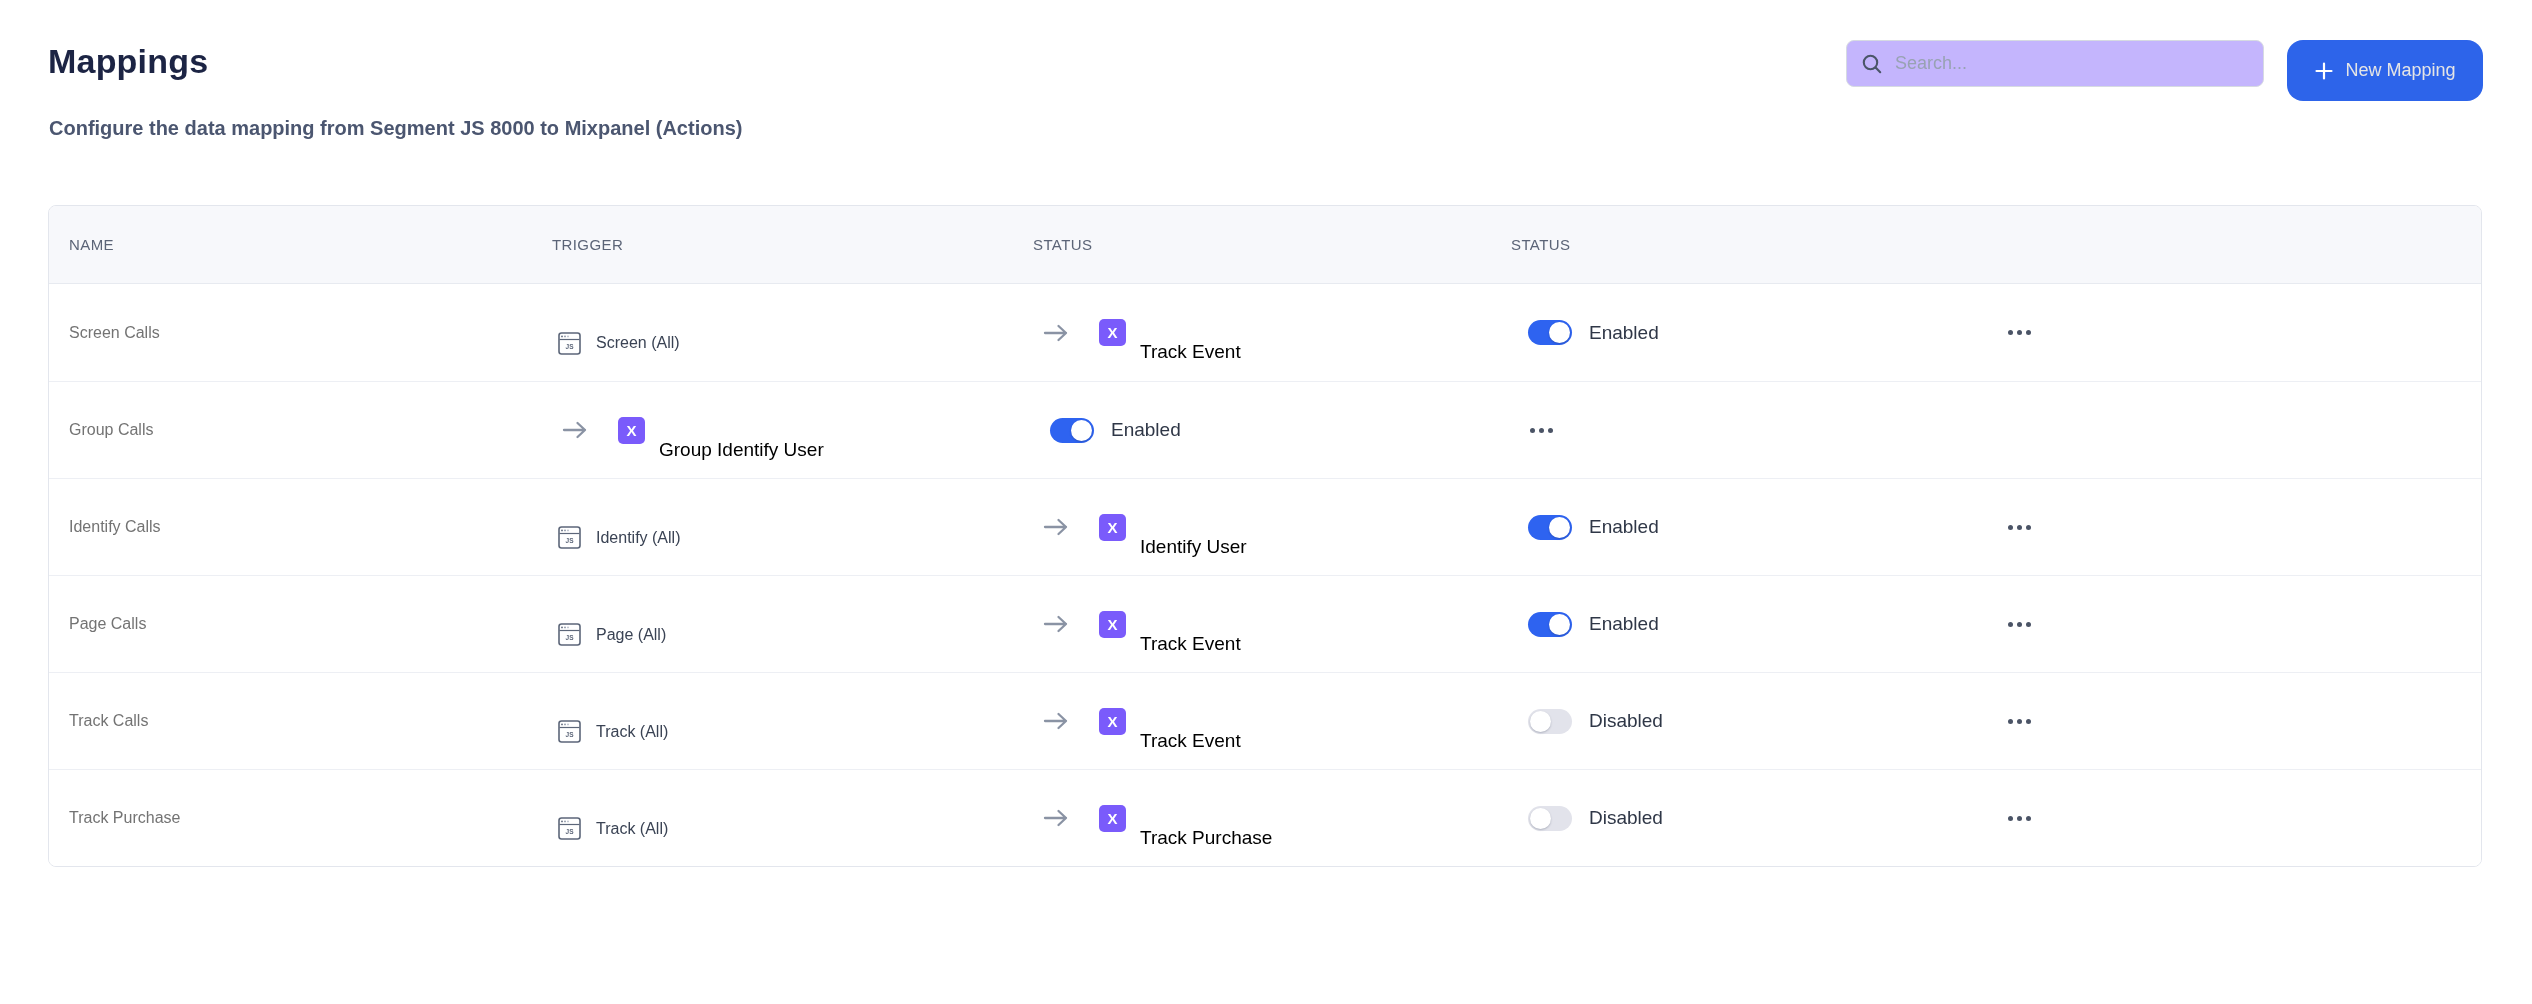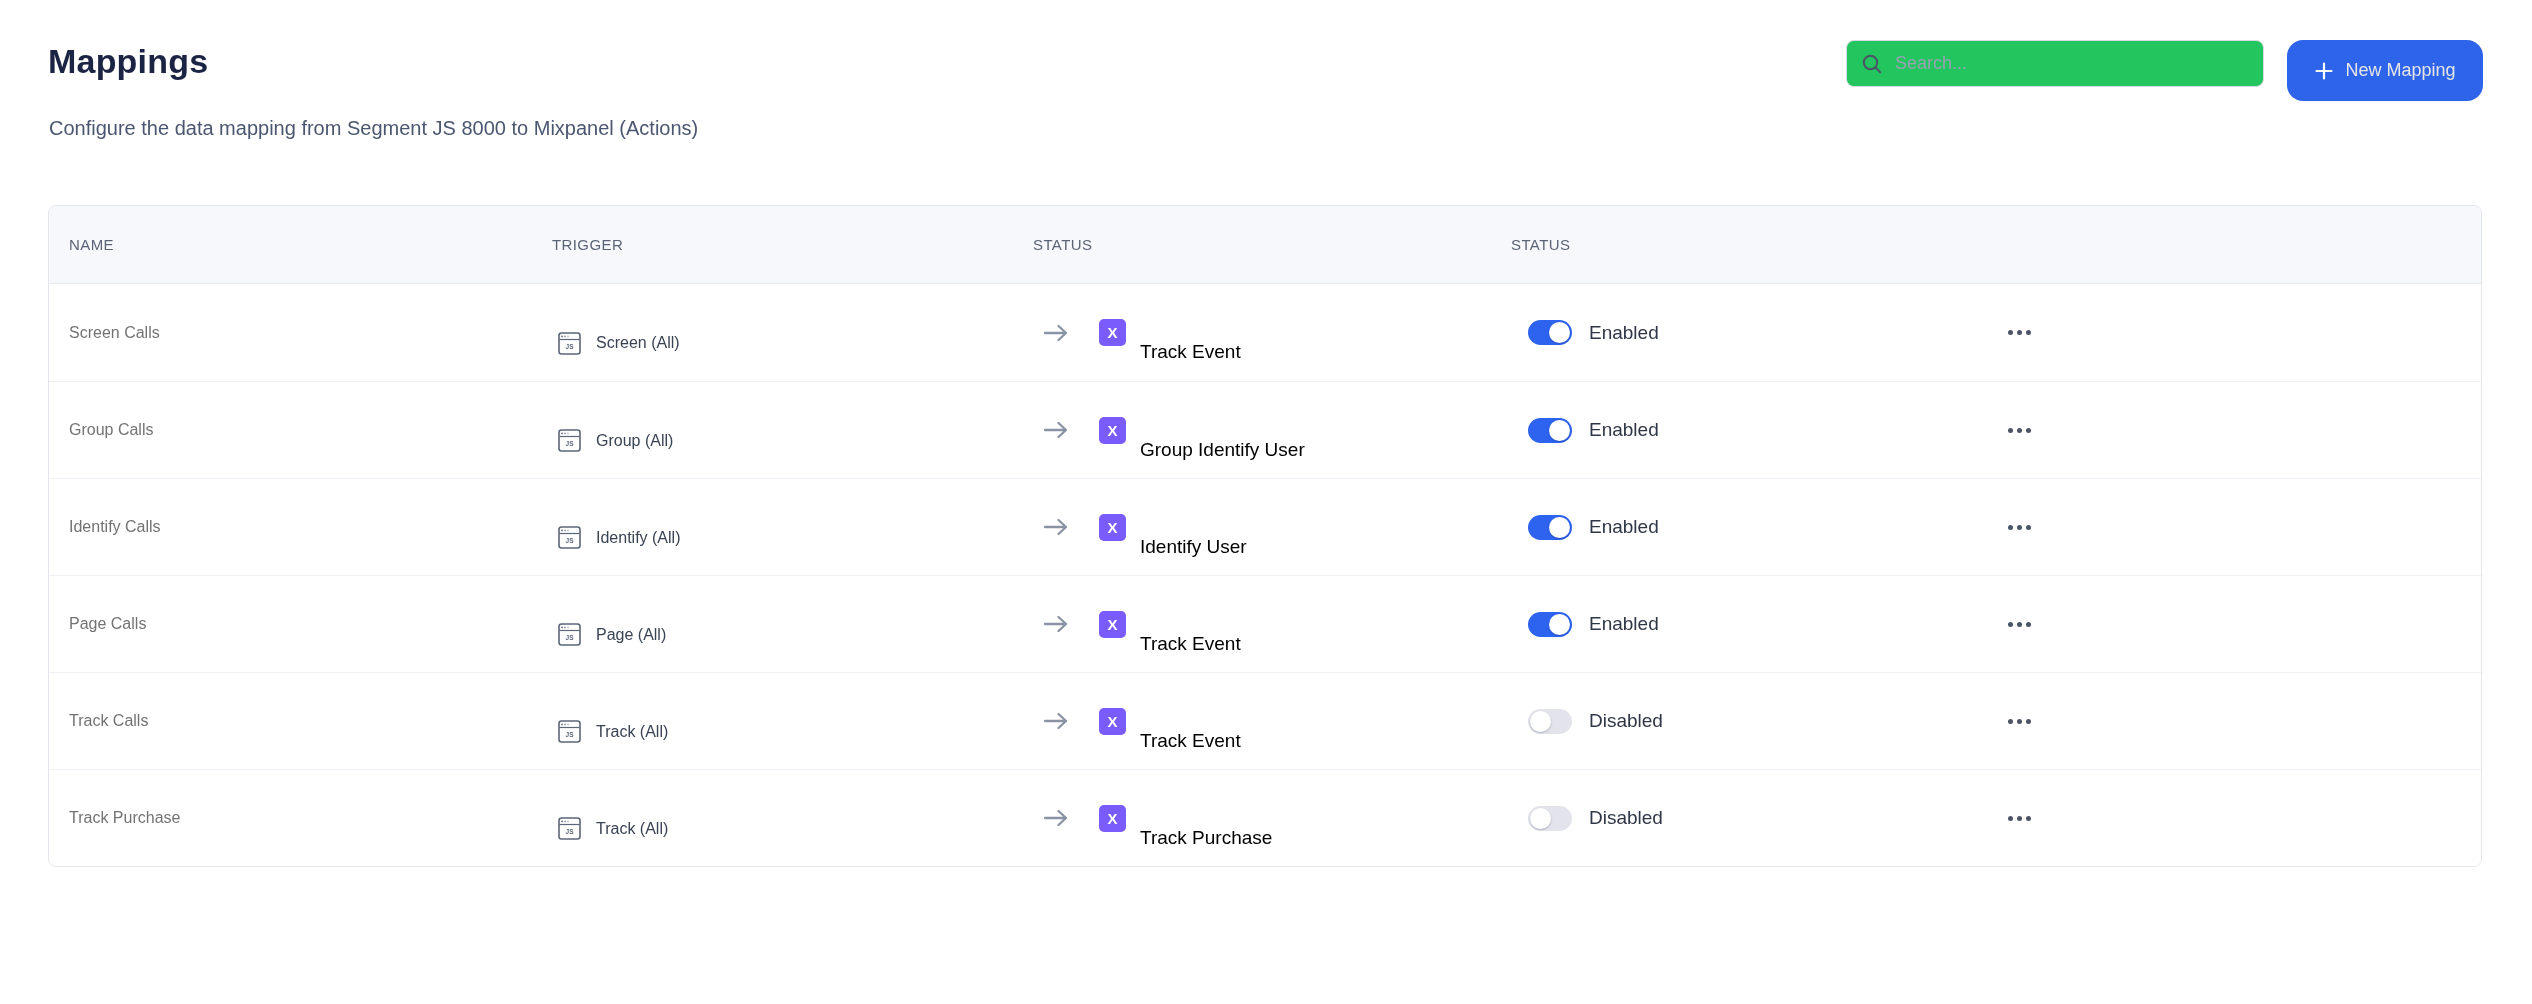--- a/index.html
+++ b/index.html
@@ -6,27 +6,27 @@
   html, body { width: 2532px; height: 1004px; background: #ffffff; overflow: hidden; }
   body { font-family: "Liberation Sans", sans-serif; position: relative; color: #3a4354; }
 
   .page-title {
     position: absolute; left: 48px; top: 42px;
     font-size: 34px; font-weight: 700; color: var(--title-text, #1c2444);
     letter-spacing: 0.2px;
   }
   .page-subtitle {
     position: absolute; left: 49px; top: 117px;
-    font-size: 20px; font-weight: 400; color: #4b5670;
+    font-size: 20px; font-weight: 700; color: #4b5670;
   }
 
   
   .search-box {
     position: absolute; left: 1846px; top: 40px; width: 418px; height: 47px;
-    border: 1px solid #d6dae2; border-radius: 8px; background: #22c55e;
+    border: 1px solid #d6dae2; border-radius: 8px; background: #c4b5fd;
     display: flex; align-items: center; padding: 0 14px;
   }
   .search-box .icon-wrap { display: flex; align-items: center; margin-right: 12px; }
   .search-box input {
     border: none; outline: none; flex: 1; font-size: 18px;
     font-family: "Liberation Sans", sans-serif; color: #3a4354; background: transparent;
   }
   .search-box input::placeholder { color: #98a2b3; }
 
   .new-mapping-btn {
@@ -177,33 +177,20 @@
           <i class="dot"></i>
               <i class="dot"></i>
               <i class="dot"></i>
         </span>
       </button>
     </div>
   </div>
       <div class="grid-row trow">
     <div class="cell cell-name">Group Calls</div>
 
-    <div class="cell cell-trigger">
-      <span class="js-icon">
-        <svg width="23" height="23" viewBox="0 0 23 23" fill="none">
-          <rect x="1" y="1" width="21" height="21" rx="2.5" stroke="#5c6679" stroke-width="1.6"></rect>
-          <line x1="1.5" y1="7.5" x2="21.5" y2="7.5" stroke="#5c6679" stroke-width="1.2"></line>
-          <circle cx="4" cy="4.4" r="0.9" fill="#5c6679"></circle>
-          <circle cx="7" cy="4.4" r="0.9" fill="#8b94a5"></circle>
-          <circle cx="10" cy="4.4" r="0.9" fill="#b6bcc8"></circle>
-          <text x="11.5" y="17.2" font-size="6.5" font-weight="bold" text-anchor="middle" fill="#5c6679" font-family="Liberation Sans, sans-serif">JS</text>
-        </svg>
-      </span>
-      <span class="trigger-text">Group (All)</span>
-    </div>
 
     <div class="cell cell-action">
       <span class="arrow-wrap">
         <svg width="26" height="18" viewBox="0 0 26 18" fill="none">
           <path d="M2 9 H23 M15.5 2 L23 9 L15.5 16" stroke="#8a93a4" stroke-width="2.3" stroke-linecap="round" stroke-linejoin="round"></path>
         </svg>
       </span>
       <span class="mp-icon">X</span>
       <span class="action-text">Group Identify User</span>
     </div>

